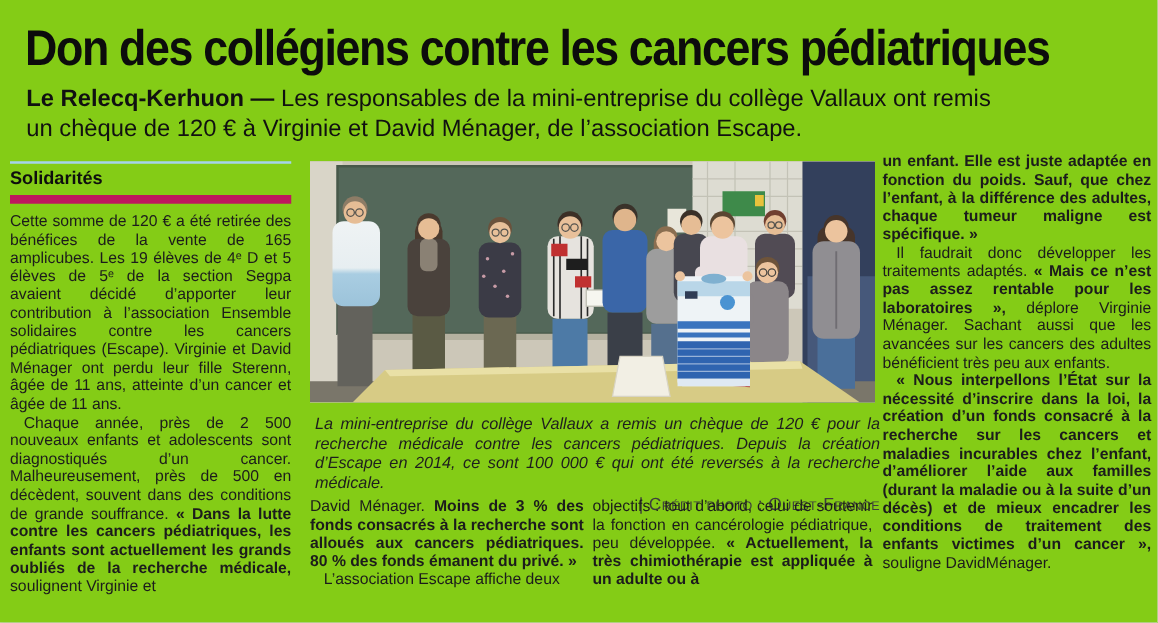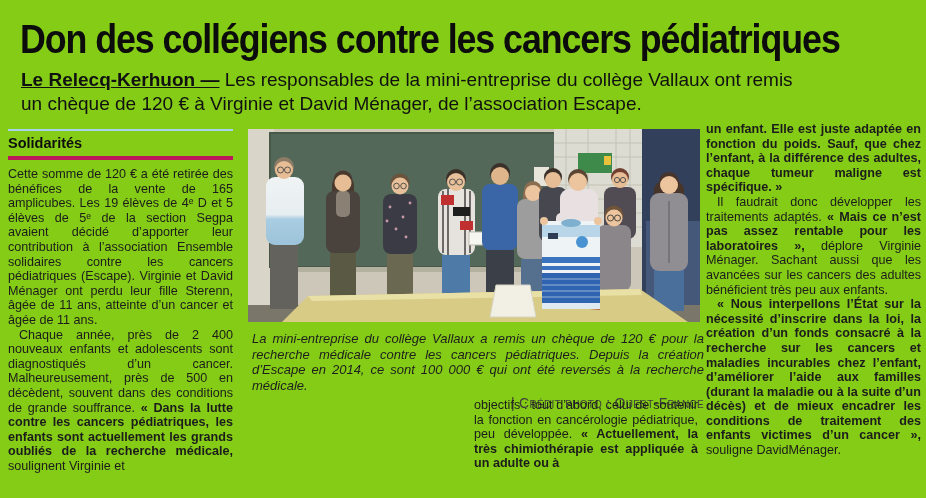--- a/index.html
+++ b/index.html
@@ -11,31 +11,31 @@
   .headline{
     position:absolute;left:20px;top:16px;margin:0;width:980px;
     font-size:40px;line-height:46px;font-weight:bold;color:#0c0c0c;
     letter-spacing:-1.2px;white-space:nowrap;
     transform:scaleX(.895);transform-origin:0 50%;
   }
   .standfirst{
     position:absolute;left:21px;top:68px;margin:0;width:790px;
     font-size:19px;line-height:24px;color:#111;
   }
-  .standfirst strong{font-weight:bold;text-decoration:underline;}
+  .standfirst strong{font-weight:bold;}
   .col{position:absolute;text-align:justify;}
   .col p{margin:0;font-size:12.6px;line-height:14.6px;color:#1c1c1c;}
   .col p + p{text-indent:11px;}
   .b{font-weight:bold;margin-top:24px;}
   .col-left{left:8px;top:129px;width:225px;}
   .col-mid1{left:248px;top:398px;width:219px;}
   .col-mid2{left:474px;top:398px;width:224px;}
   .col-right{left:706px;top:122px;width:215px;}
   .section-head{
-    border-top:2px solid #a5d3eb;border-bottom:4px solid #be185d;
+    border-top:2px solid #a5d3eb;border-bottom:7px solid #be185d;
     padding:4px 0 5px 0;margin-bottom:7px;
     font-size:14.5px;font-weight:bold;color:#0e0e0e;text-align:left;
   }
   .photo{
     position:absolute;left:248px;top:129px;width:452px;height:193px;margin:0;
     background:#cfcabc;overflow:hidden;
   }
   .photo svg{display:block;}
   .caption{
     position:absolute;left:248px;top:327px;width:452px;margin:4px;
@@ -53,21 +53,21 @@
 
   <h1 class="headline">Don des collégiens contre les cancers pédiatriques</h1>
 
   <p class="standfirst"><strong>Le Relecq-Kerhuon —</strong><span> Les responsables de la mini-entreprise du collège Vallaux ont remis un chèque de 120 € à Virginie et David Ménager, de l’association Escape.</span></p>
 
   <div class="col col-left">
     <div class="section-head">
       <span>Solidarités</span>
     </div>
     <p><span>Cette somme de 120 € a été retirée des bénéfices de la vente de 165 amplicubes. Les 19 élèves de 4ᵉ D et 5 élèves de 5ᵉ de la section Segpa avaient décidé d’apporter leur contribution à l’association Ensemble solidaires contre les cancers pédiatriques (Escape). Virginie et David Ménager ont perdu leur fille Sterenn, âgée de 11 ans, atteinte d’un cancer et âgée de 11 ans.</span></p>
-    <p><span>Chaque année, près de 2 400 nouveaux enfants et adolescents sont diagnostiqués d’un cancer. Malheureusement, près de 500 en décèdent, souvent dans des conditions de grande souffrance. </span><span class="b">« Dans la lutte contre les cancers pédiatriques, les enfants sont actuellement les grands oubliés de la recherche médicale,</span><span> soulignent Virginie et</span></p>
+    <p><span>Chaque année, près de 2 500 nouveaux enfants et adolescents sont diagnostiqués d’un cancer. Malheureusement, près de 500 en décèdent, souvent dans des conditions de grande souffrance. </span><span class="b">« Dans la lutte contre les cancers pédiatriques, les enfants sont actuellement les grands oubliés de la recherche médicale,</span><span> soulignent Virginie et</span></p>
   </div>
 
   <figure class="photo" title="Élèves et adultes dans une salle de classe tenant un chèque et un maillot bleu et blanc">
     <svg width="452" height="193" viewBox="0 0 452 193">
       <defs>
         <linearGradient id="shirt1" x1="0" y1="0" x2="0" y2="1">
           <stop offset="0" stop-color="#eff3f4"></stop>
             <stop offset=".55" stop-color="#e7eef1"></stop>
             <stop offset=".62" stop-color="#a9cde2"></stop>
             <stop offset="1" stop-color="#9cc3da"></stop>
@@ -246,20 +246,22 @@
       </g>
     </svg>
   </figure>
 
   <figcaption class="caption">
     <span>La mini-entreprise du collège Vallaux a remis un chèque de 120 € pour la recherche médicale contre les cancers pédiatriques. Depuis la création d’Escape en 2014, ce sont 100 000 € qui ont été reversés à la recherche médicale.</span>
     <span class="credit">| Crédit photo : Ouest-France</span>
   </figcaption>
 
   <div class="col col-mid1">
+    <p><span>David Ménager. </span><span class="b">Moins de 3 % des fonds consacrés à la recherche sont alloués aux cancers pédiatriques. 80 % des fonds émanent du privé. »</span></p>
+    <p><span>L’association Escape affiche deux</span></p>
   </div>
 
   <div class="col col-mid2">
     <p><span>objectifs : tout d’abord, celui de soutenir la fonction en cancérologie pédiatrique, peu développée. </span><span class="b">« Actuellement, la très chimiothérapie est appliquée à un adulte ou à</span></p>
   </div>
 
   <div class="col col-right">
     <p><span class="b">un enfant. Elle est juste adaptée en fonction du poids. Sauf, que chez l’enfant, à la différence des adultes, chaque tumeur maligne est spécifique. »</span></p>
     <p><span>Il faudrait donc développer les traitements adaptés. </span><span class="b">« Mais ce n’est pas assez rentable pour les laboratoires »,</span><span> déplore Virginie Ménager. Sachant aussi que les avancées sur les cancers des adultes bénéficient très peu aux enfants.</span></p>
     <p><span class="b">« Nous interpellons l’État sur la nécessité d’inscrire dans la loi, la création d’un fonds consacré à la recherche sur les cancers et maladies incurables chez l’enfant, d’améliorer l’aide aux familles (durant la maladie ou à la suite d’un décès) et de mieux encadrer les conditions de traitement des enfants victimes d’un cancer »,</span><span> souligne DavidMénager.</span></p>

